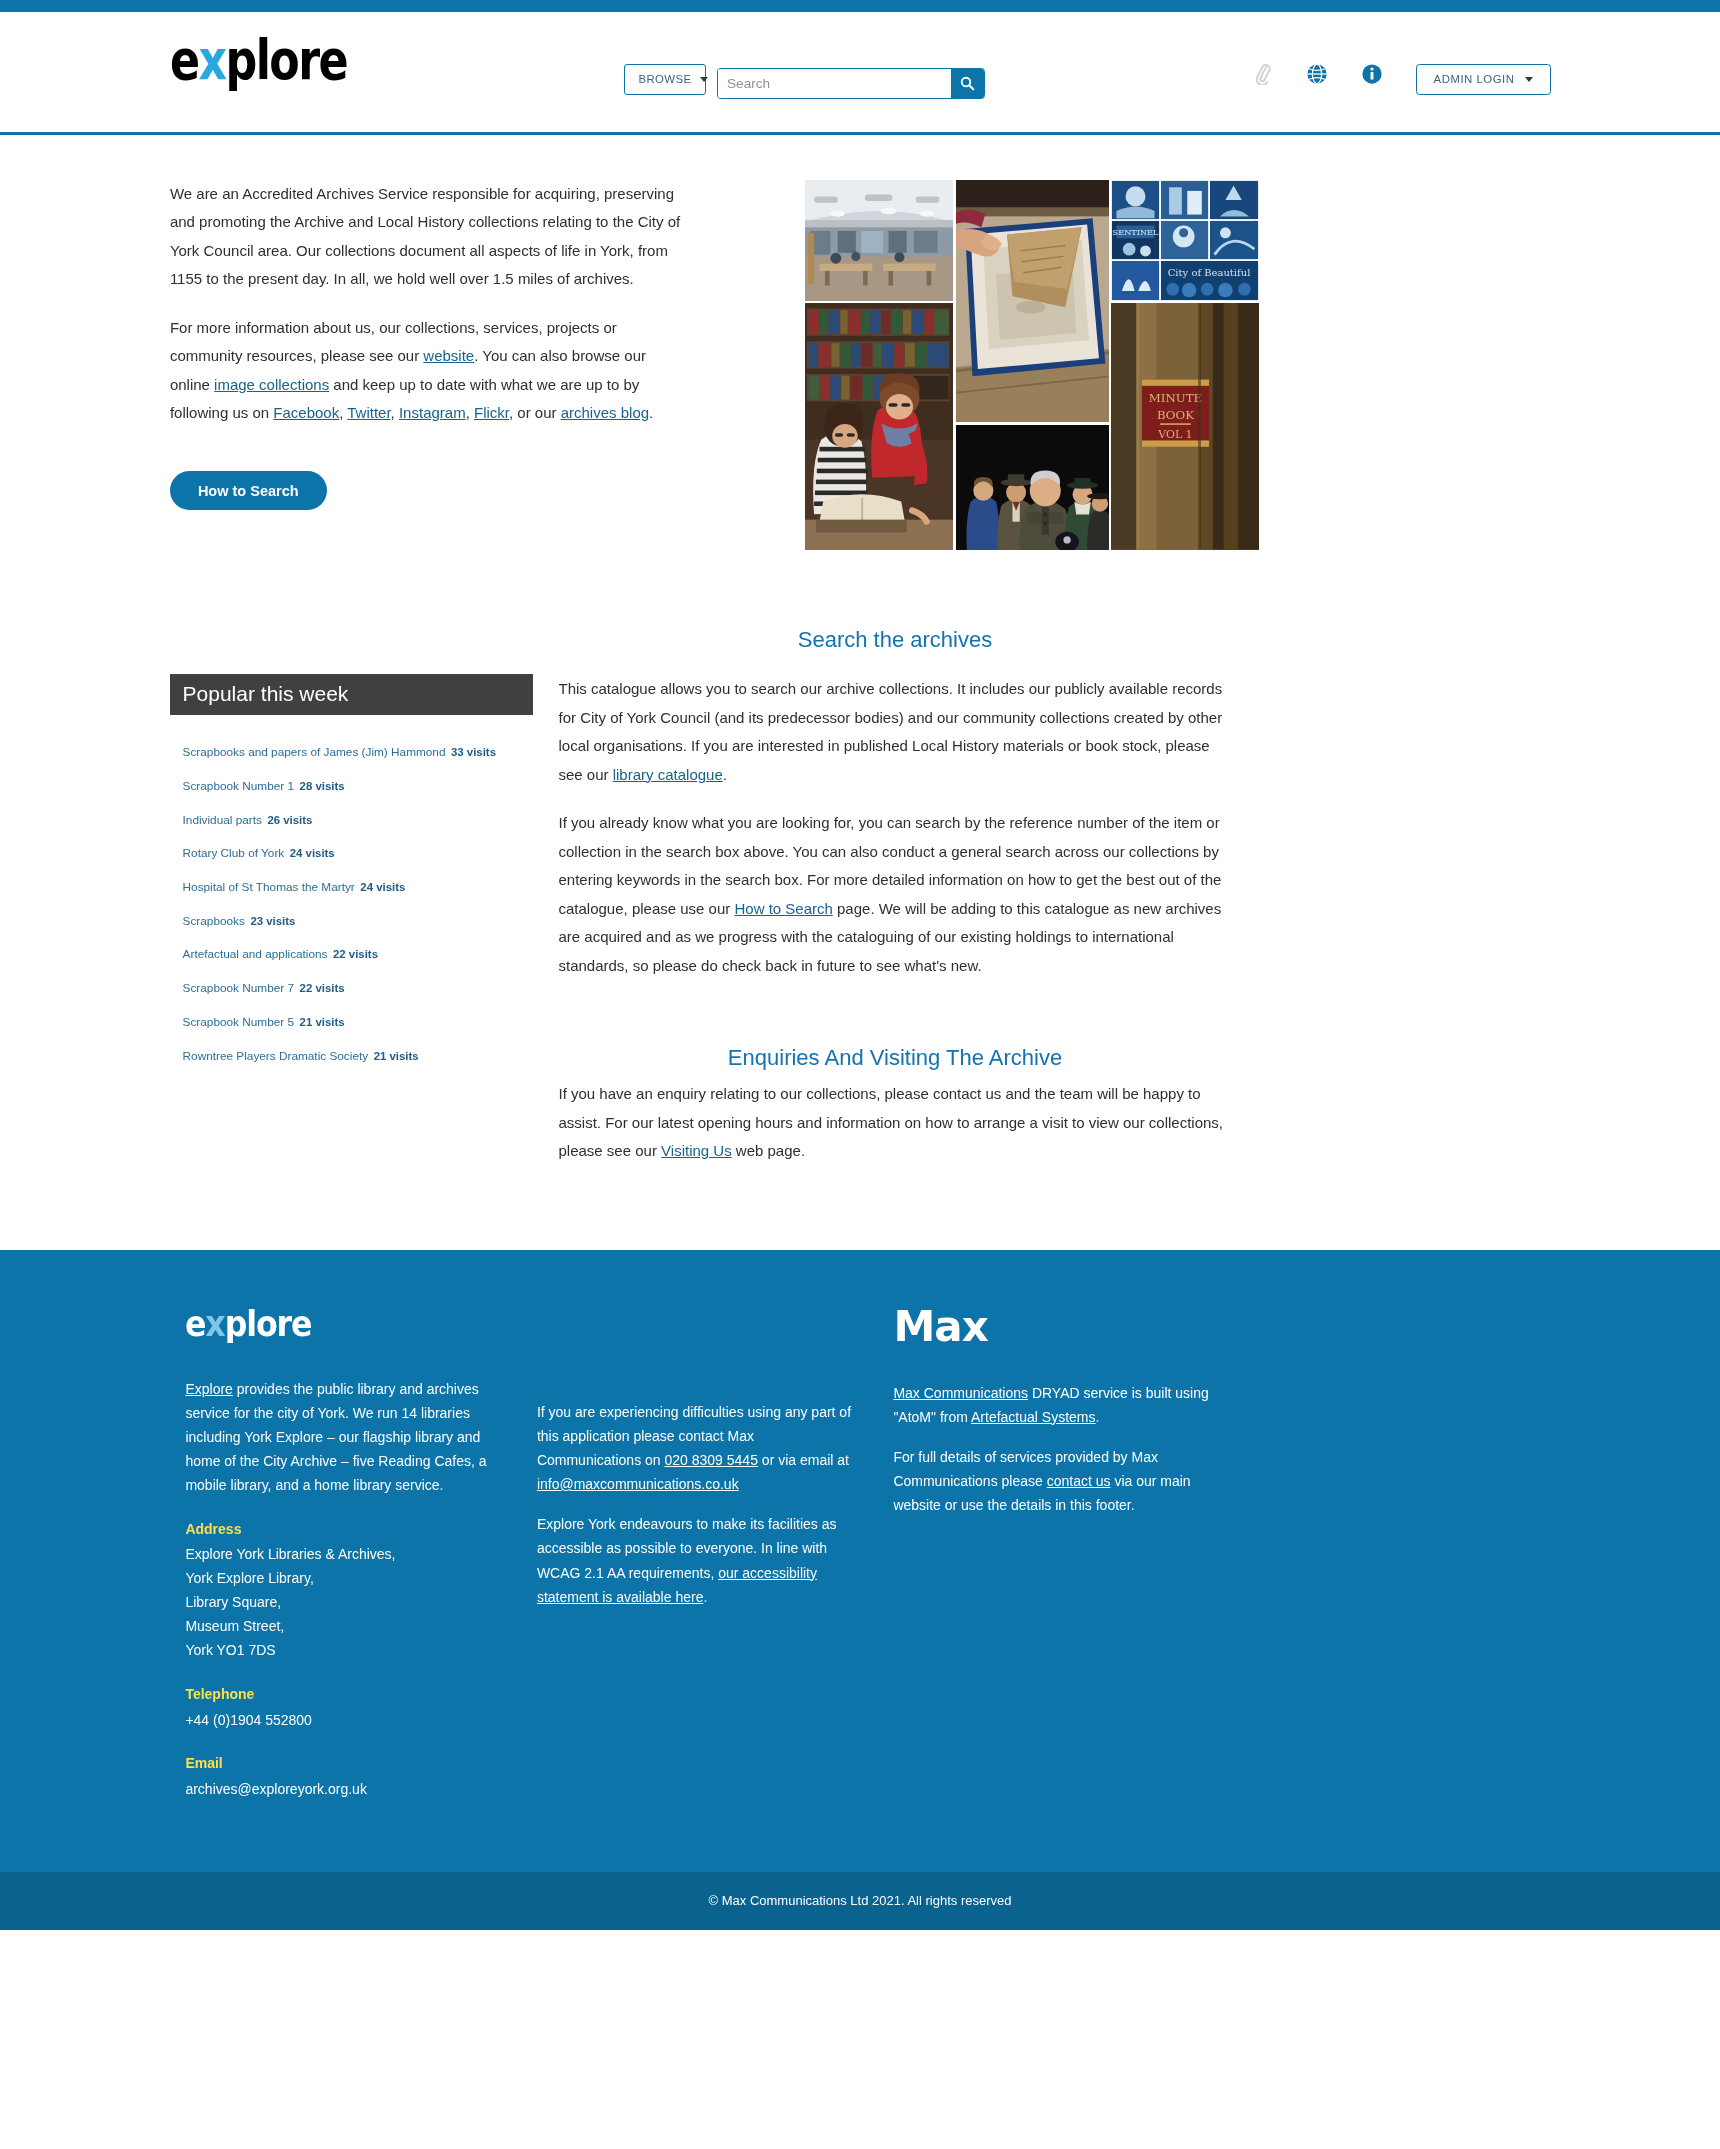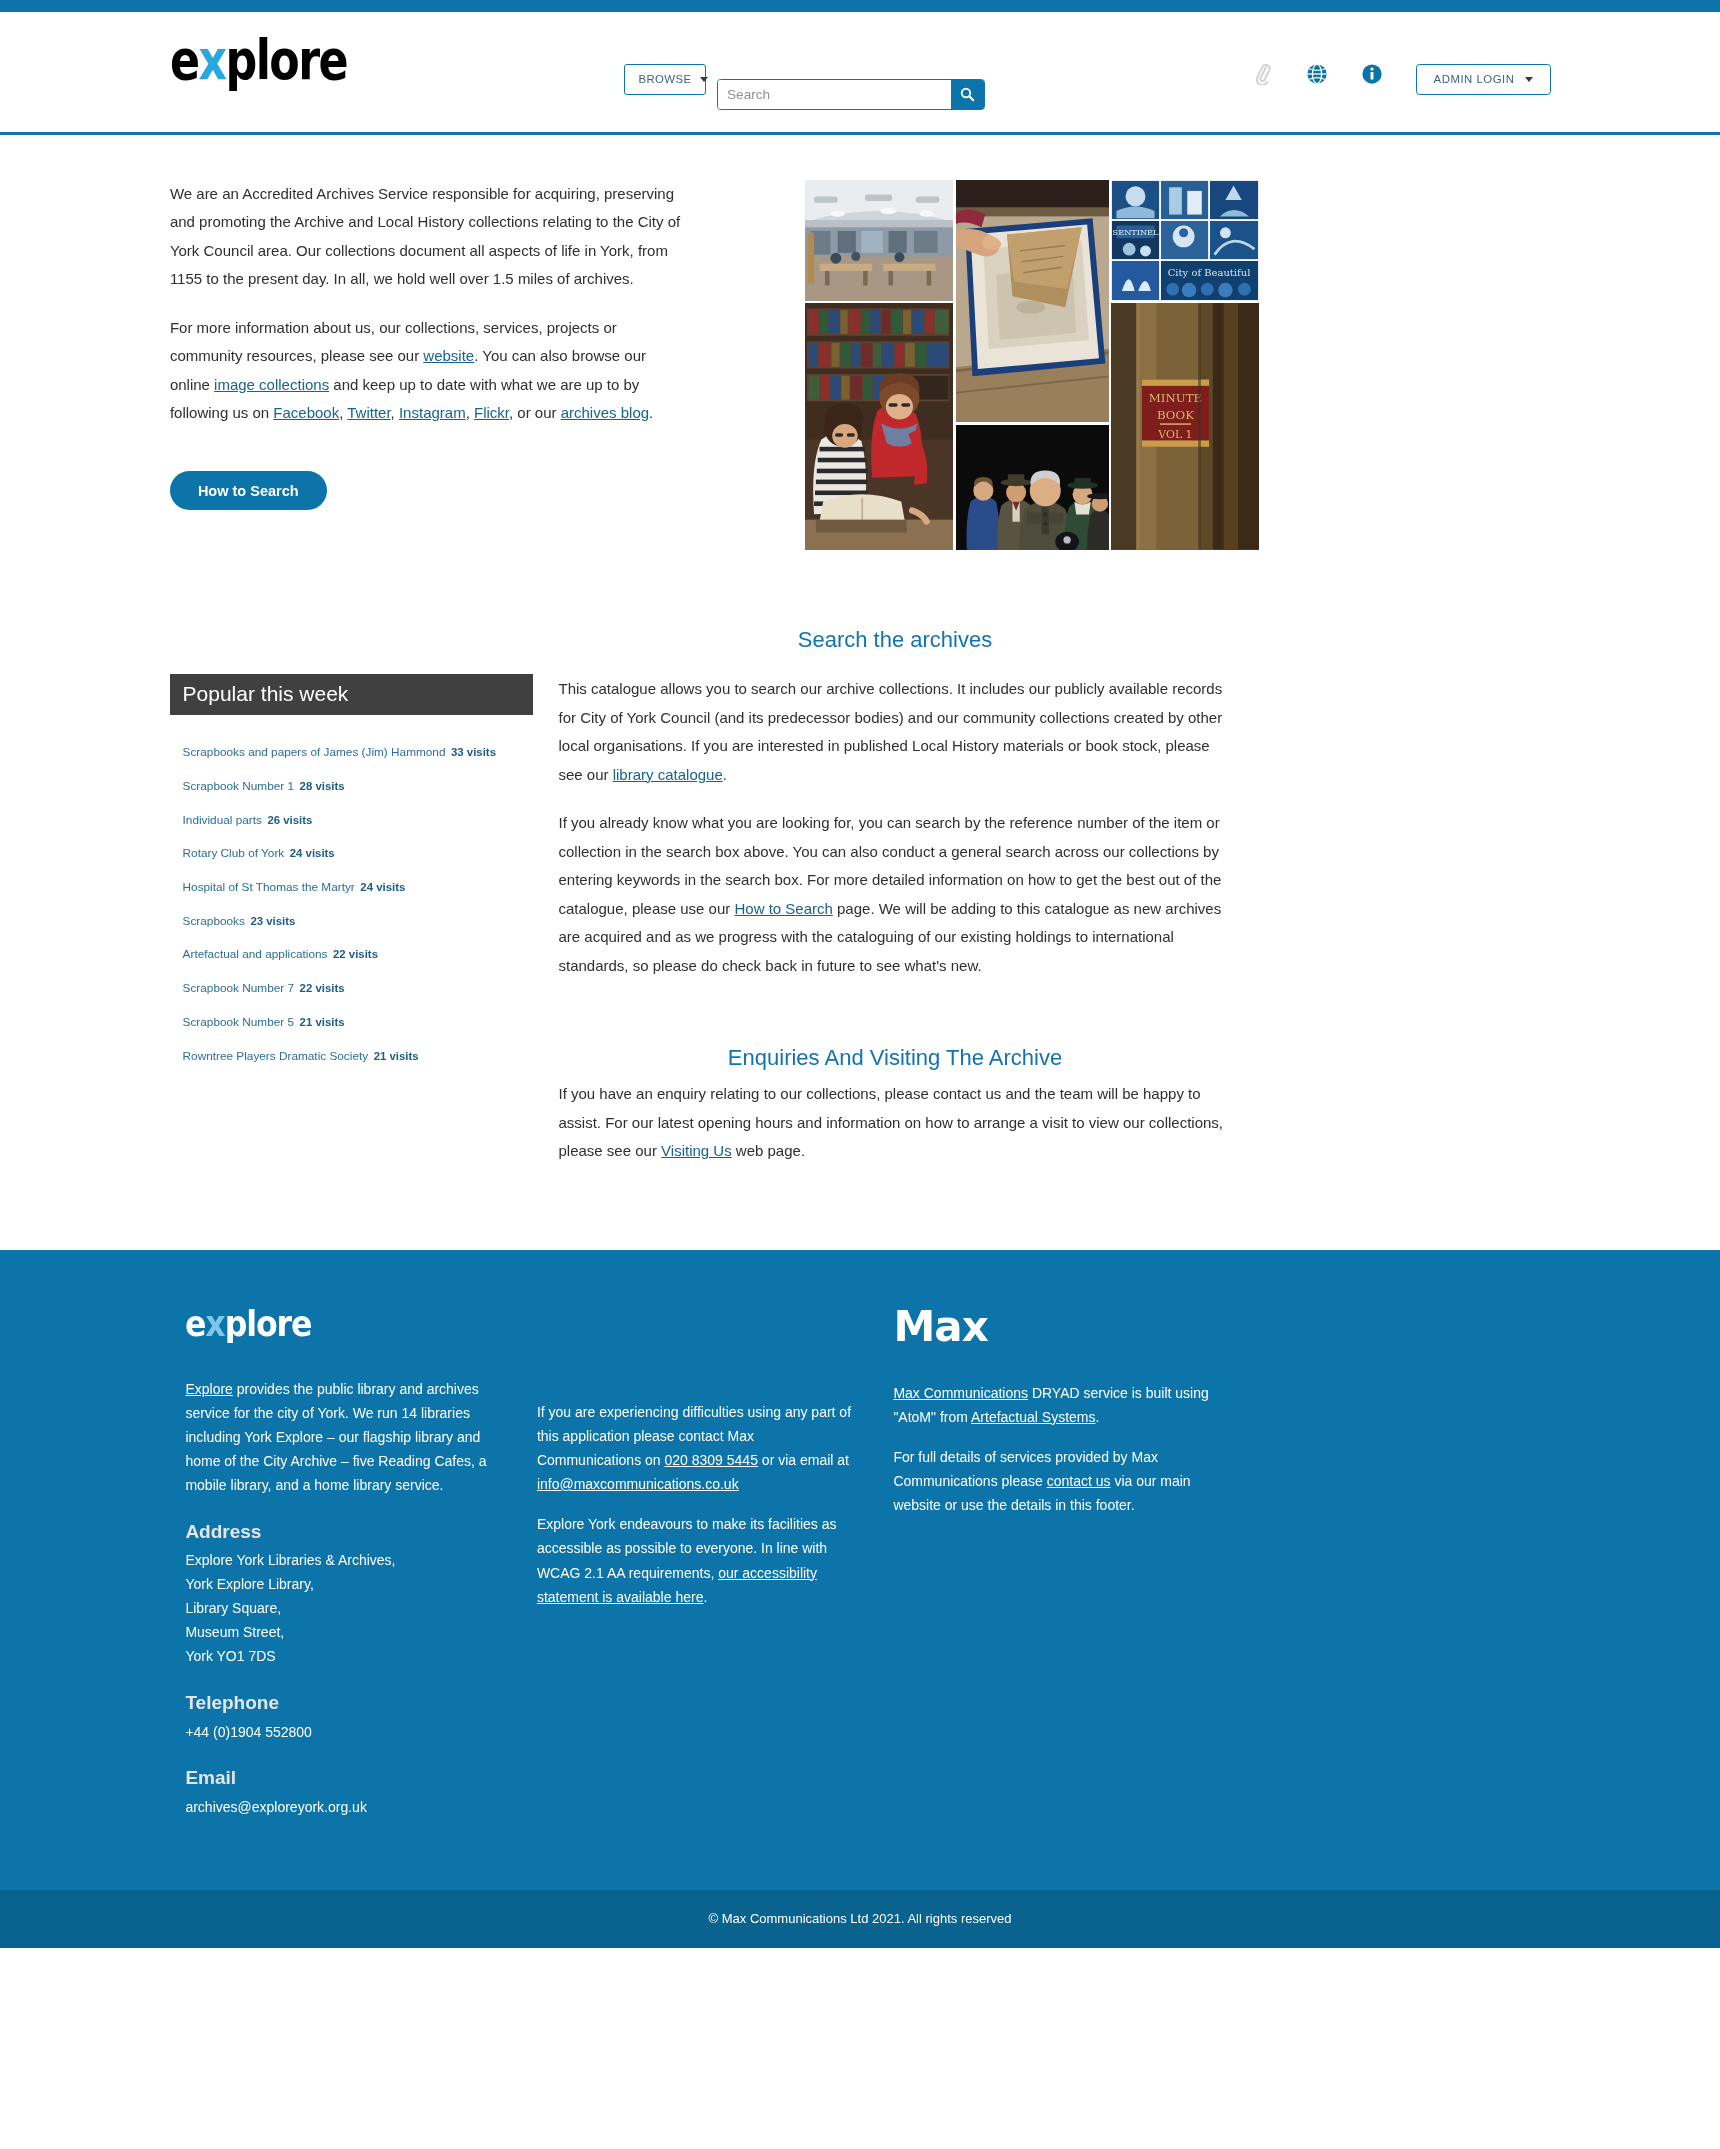--- a/index.html
+++ b/index.html
@@ -72,21 +72,21 @@
   .caret-down {
     width: 0; height: 0;
     border-left: 4.5px solid transparent;
     border-right: 4.5px solid transparent;
     border-top: 5.5px solid #333a40;
   }
 
   .searchwrap {
     position: absolute;
     left: 548px;
-    top: 67px;
+    top: 56px;
     width: 268px;
     height: 31px;
     display: flex;
     border: 0.9px solid #0C74A8;
     border-radius: 3.6px;
     overflow: hidden;
     background: #fff;
   }
   .searchwrap input {
     flex: 1;
@@ -271,24 +271,24 @@
     line-height: 1;
   }
   .footer p {
     font-size: 14px;
     line-height: 1.72;
     margin: 0 0 16.4px 0;
     color: #ffffff;
   }
   .footer a { color: #ffffff; text-decoration: underline; }
   .fhead {
-    font-size: 19px;
+    font-size: 14px;
     font-weight: bold;
     margin: 23.6px 0 5.5px 0;
-    color: #e5e5e5;
+    color: #fde047;
   }
   .addr { font-size: 14px; line-height: 1.68; margin: 0; }
 
   .copybar {
     background: #0A628F;
     text-align: center;
     padding: 21px 0 22px 0;
     font-size: 13px;
     color: #ffffff;
   }

